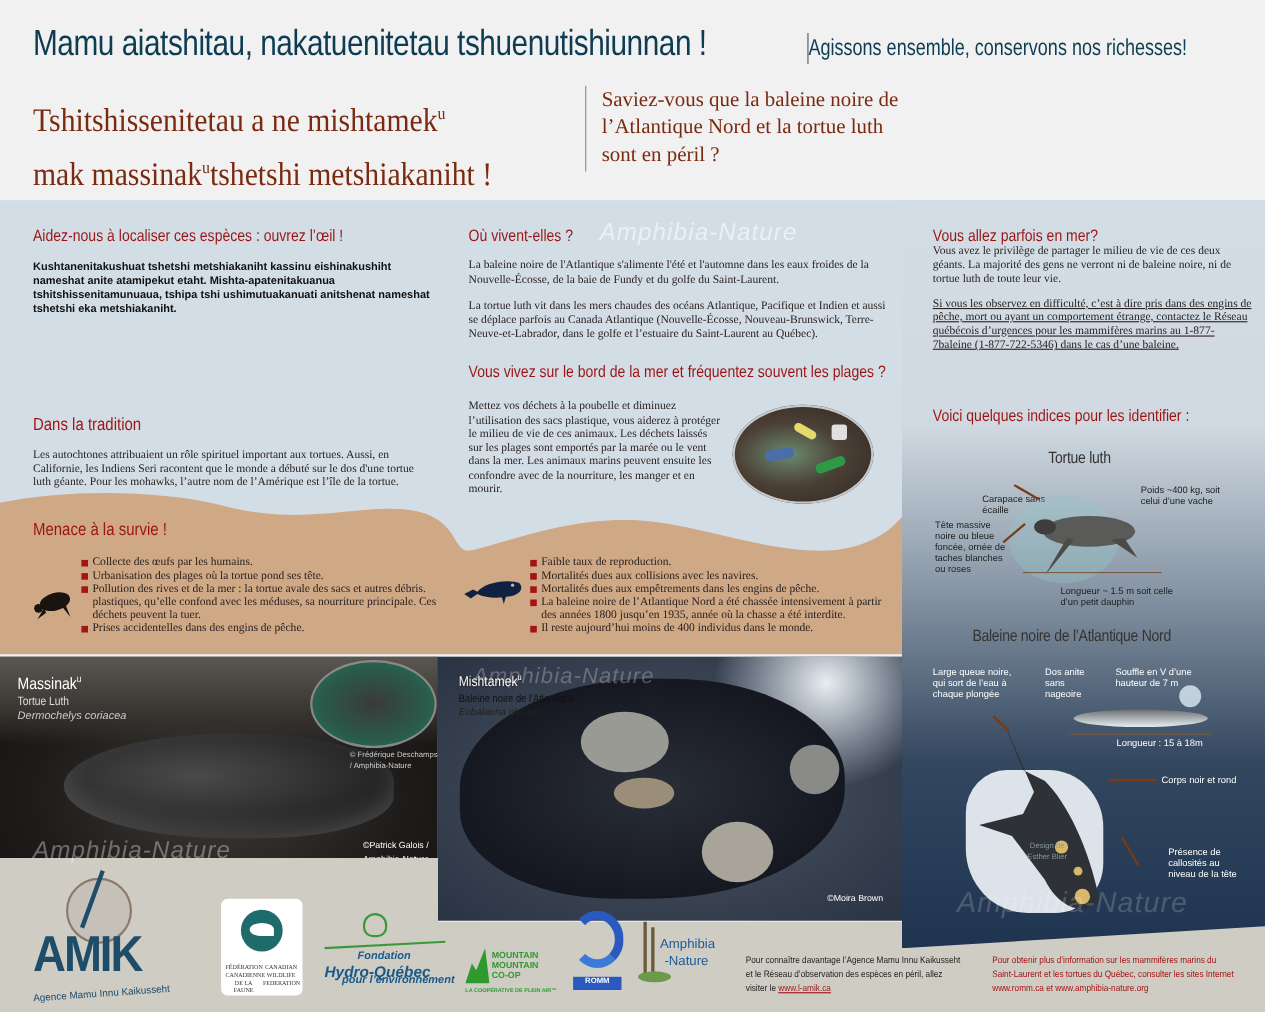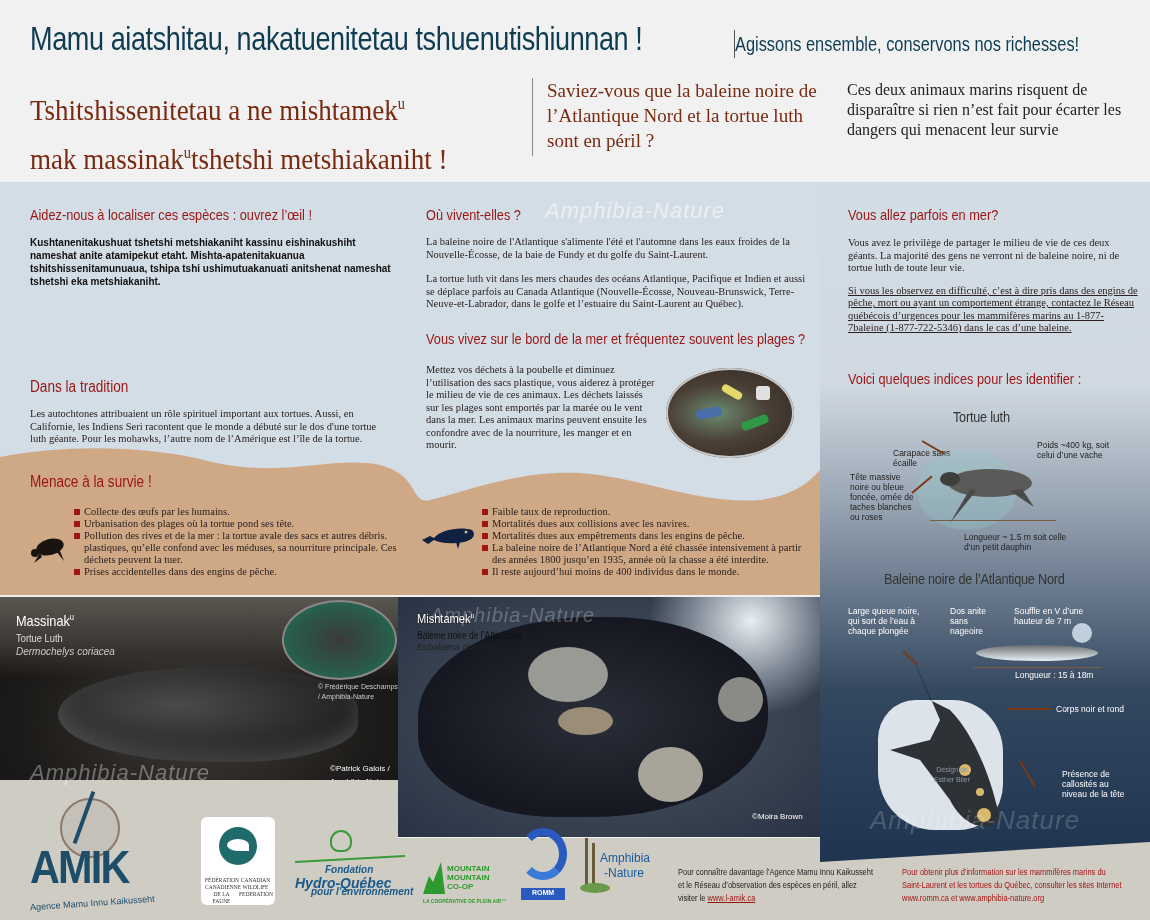--- a/index.html
+++ b/index.html
@@ -58,21 +58,20 @@
 <div id="header">
   <div id="main-title">Mamu aiatshitau, nakatuenitetau tshuenutishiunnan !</div>
   <div id="title-sep"></div>
   <div id="sub-title">Agissons ensemble, conservons nos richesses!</div>
   <div id="innu-heading">
     <div><span>Tshitshissenitetau a ne mishtamek</span><sup>u</sup></div>
     <div><span>mak massinak</span><sup>u</sup><span>tshetshi metshiakaniht !</span></div>
   </div>
   <div id="head-sep"></div>
   <div id="question">Saviez-vous que la baleine noire de l’Atlantique Nord et la tortue luth sont en péril ?</div>
-  <div id="danger">Ces deux animaux marins risquent de disparaître si rien n’est fait pour écarter les dangers qui menacent leur survie</div>
 </div>
 
 <div id="panel"></div>
 <div id="right-panel"></div>
 
 <div class="watermark" style="left:545px; top:198px;">Amphibia-Nature</div>
 
 <svg id="sand" viewBox="0 0 820 150" preserveAspectRatio="none">
   <path d="M0,12 C60,0 140,0 200,14 C280,36 330,10 380,20 C420,30 410,60 430,55 C470,45 520,25 580,28 C640,32 700,60 760,55 C800,50 815,30 820,25 L820,150 L0,150 Z" fill="#cfa886"></path>
 </svg>
@@ -124,21 +123,21 @@
 <ul class="threats" style="position:absolute; left:482px; top:506px; width:330px;">
   <li>Faible taux de reproduction.</li>
   <li>Mortalités dues aux collisions avec les navires.</li>
   <li>Mortalités dues aux empêtrements dans les engins de pêche.</li>
   <li>La baleine noire de l’Atlantique Nord a été chassée intensivement à partir des années 1800 jusqu’en 1935, année où la chasse a été interdite.</li>
   <li>Il reste aujourd’hui moins de 400 individus dans le monde.</li>
 </ul>
 
 <div style="position:absolute; left:848px; top:206px; width:290px;">
   <div class="h2">Vous allez parfois en mer?</div>
-  <div class="p" style="margin-top:14px;">Vous avez le privilège de partager le milieu de vie de ces deux géants. La majorité des gens ne verront ni de baleine noire, ni de tortue luth de toute leur vie.</div>
+  <div class="p" style="">Vous avez le privilège de partager le milieu de vie de ces deux géants. La majorité des gens ne verront ni de baleine noire, ni de tortue luth de toute leur vie.</div>
   <div class="p" style="margin-top:10px;text-decoration:underline;">Si vous les observez en difficulté, c’est à dire pris dans des engins de pêche, mort ou ayant un comportement étrange, contactez le Réseau québécois d’urgences pour les mammifères marins au 1-877-7baleine (1-877-722-5346) dans le cas d’une baleine.</div>
 </div>
 <div class="h2" style="position:absolute; left:848px; top:370px;">Voici quelques indices pour les identifier :</div>
 
 <div class="cond" style="position:absolute; left:953px; top:408px; font-size:15px; color:#333; transform:scaleX(0.85); transform-origin:left;">Tortue luth</div>
 <div class="label-sm" style="left:893px; top:448px; width:60px;">Carapace sans écaille</div>
 <div class="label-sm" style="left:1037px; top:440px; width:90px;">Poids ~400 kg, soit celui d’une vache</div>
 <div class="label-sm" style="left:850px; top:472px; width:70px;">Tête massive noire ou bleue foncée, ornée de taches blanches ou roses</div>
 <div class="label-sm" style="left:964px; top:532px; width:110px;">Longueur ~ 1.5 m soit celle d’un petit dauphin</div>
 <div style="position:absolute; left:917px; top:450px; width:100px; height:80px; border-radius:50%; background: rgba(150,200,200,0.35);"></div>

